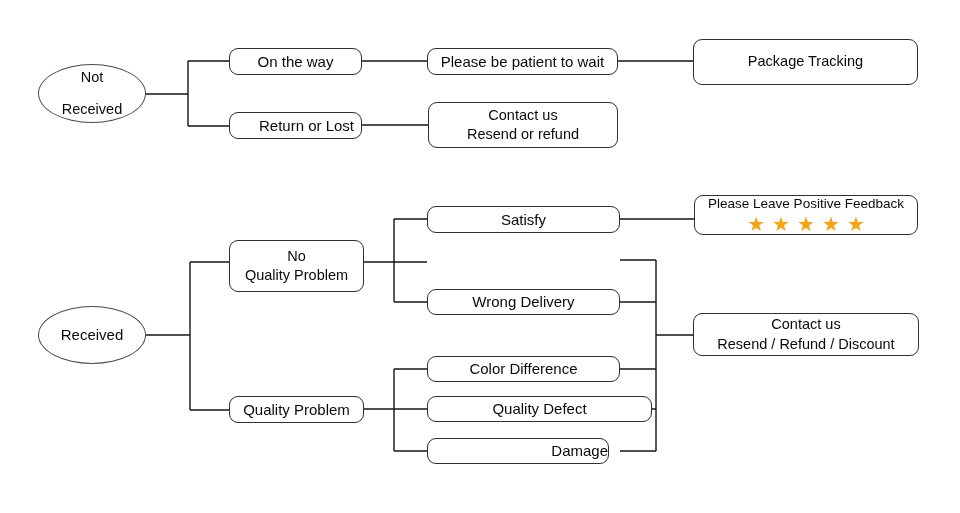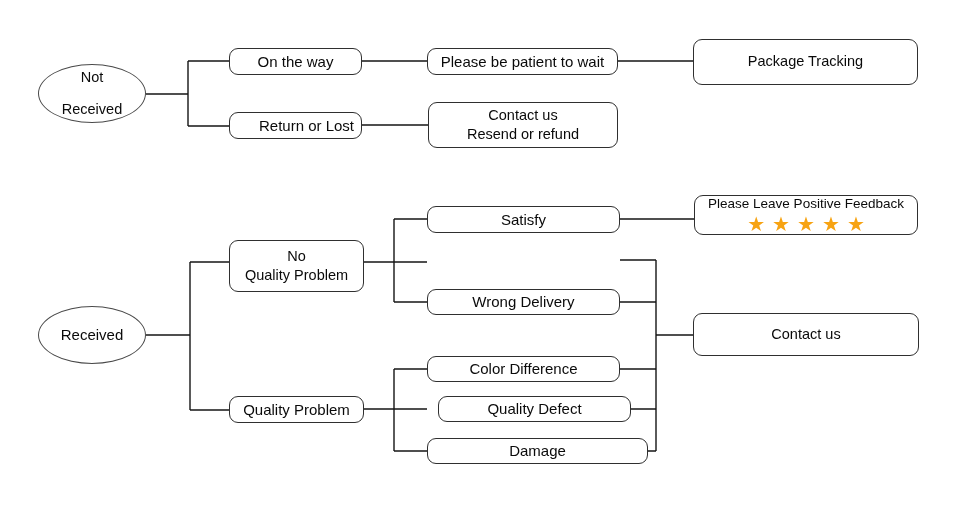--- a/index.html
+++ b/index.html
@@ -60,22 +60,22 @@
   #node-package-tracking { left: 693px; top: 39px;  width: 225px; height: 46px; }
   #node-return-or-lost   { left: 229px; top: 112px; width: 133px; height: 27px; padding-left: 22px; }
   #node-contact-resend   { left: 428px; top: 102px; width: 190px; height: 46px; }
   #node-received         { left: 38px;  top: 306px; width: 108px; height: 58px; }
   #node-no-quality       { left: 229px; top: 240px; width: 135px; height: 52px; }
   #node-quality-problem  { left: 229px; top: 396px; width: 135px; height: 27px; }
   #node-satisfy          { left: 427px; top: 206px; width: 193px; height: 27px; }
   #node-not-fit          { left: 427px; top: 247px; width: 193px; height: 26px; }
   #node-wrong-delivery   { left: 427px; top: 289px; width: 193px; height: 26px; }
   #node-color-difference { left: 427px; top: 356px; width: 193px; height: 26px; }
-  #node-quality-defect   { left: 427px; top: 396px; width: 193px; height: 26px; margin-left: 11px; }
-  #node-damage           { left: 427px; top: 438px; width: 221px; height: 26px; }
+  #node-quality-defect   { left: 427px; top: 396px; width: 225px; height: 26px; }
+  #node-damage           { left: 427px; top: 438px; width: 182px; height: 26px; align-items: flex-end; }
   #node-feedback         { left: 694px; top: 195px; width: 224px; height: 40px; }
   #node-contact-discount { left: 693px; top: 313px; width: 226px; height: 43px; }
 </style>
 </head>
 <body>
 
 <div id="canvas">
 
   <svg id="connectors" viewBox="0 0 960 513" xmlns="http://www.w3.org/2000/svg">
     <g stroke="#141414" stroke-width="1.4" fill="none">
@@ -175,15 +175,16 @@
     <span>Damage</span>
   </div>
 
   <div class="node" id="node-feedback">
     <span class="feedback-label">Please Leave Positive Feedback</span>
     <span class="stars" style="color: rgb(247, 163, 18);">★★★★★</span>
   </div>
 
   <div class="node two-line" id="node-contact-discount">
     <span>Contact us</span>
+    <span>Resend / Refund / Discount</span>
   </div>
 
 </div>
 
 </body></html>

